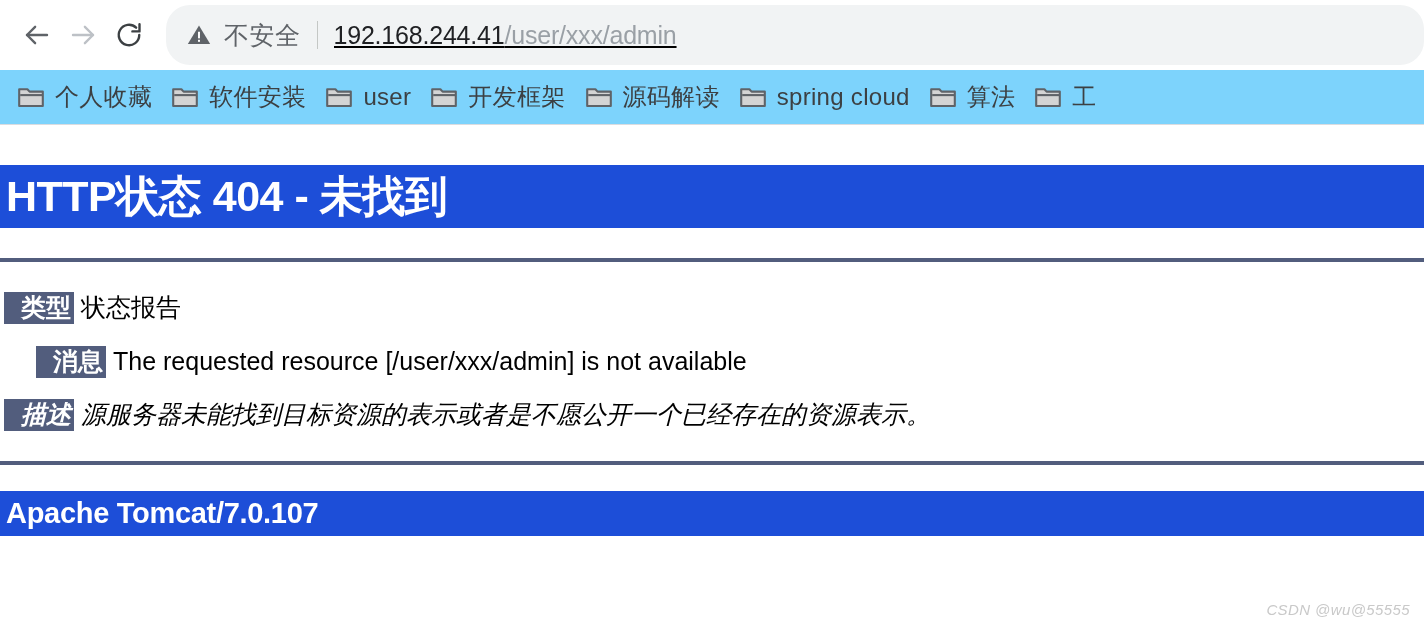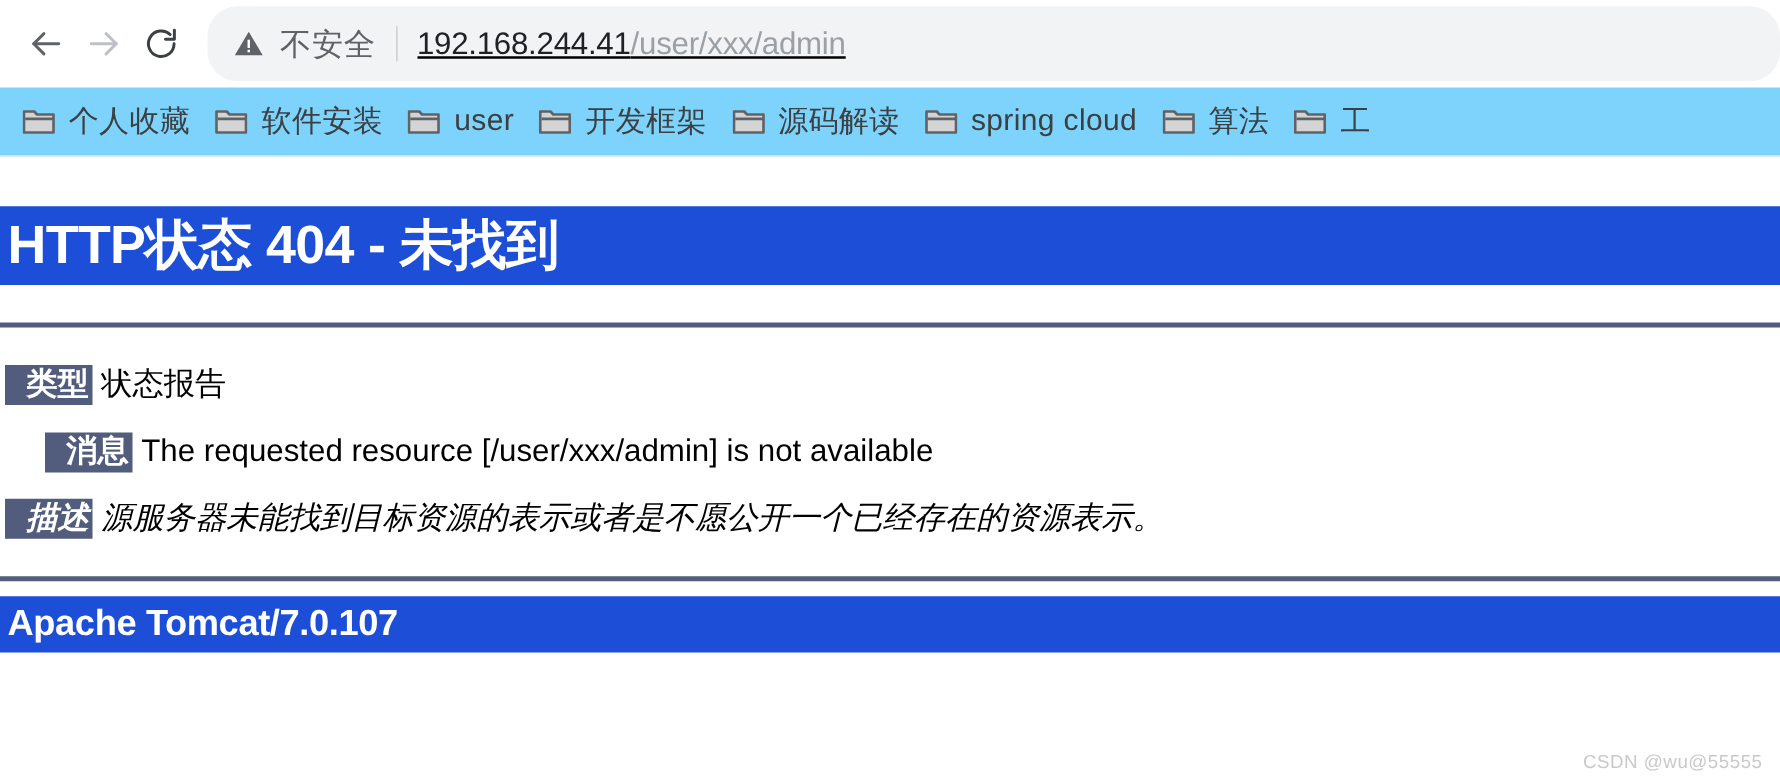--- a/index.html
+++ b/index.html
@@ -165,31 +165,32 @@
   .detail-value {
     margin-left: 7px;
     color: #000000;
   }
   .hr-footer {
     border: none;
     border-top: 4px solid #525d7d;
     margin: 32px 0 0 0;
     height: 0;
   }
-  .footer-banner-wrap { margin-top: 12px; }
+  .footer-banner-wrap { margin-top: 26px; }
 
   
   .watermark {
     position: absolute;
     right: 14px;
     bottom: 6px;
     font-size: 15px;
     color: #c9c9c9;
     letter-spacing: 0.4px;
     white-space: nowrap;
+    font-style: italic;
   }
 </style>
 </head>
 <body>
 
 <div class="browser-chrome">
 
   <div class="nav-btn">
     <span>
       <svg width="30" height="30" viewBox="0 0 24 24" fill="none" stroke="#5f6368" stroke-width="1.9" stroke-linecap="round" stroke-linejoin="round">

